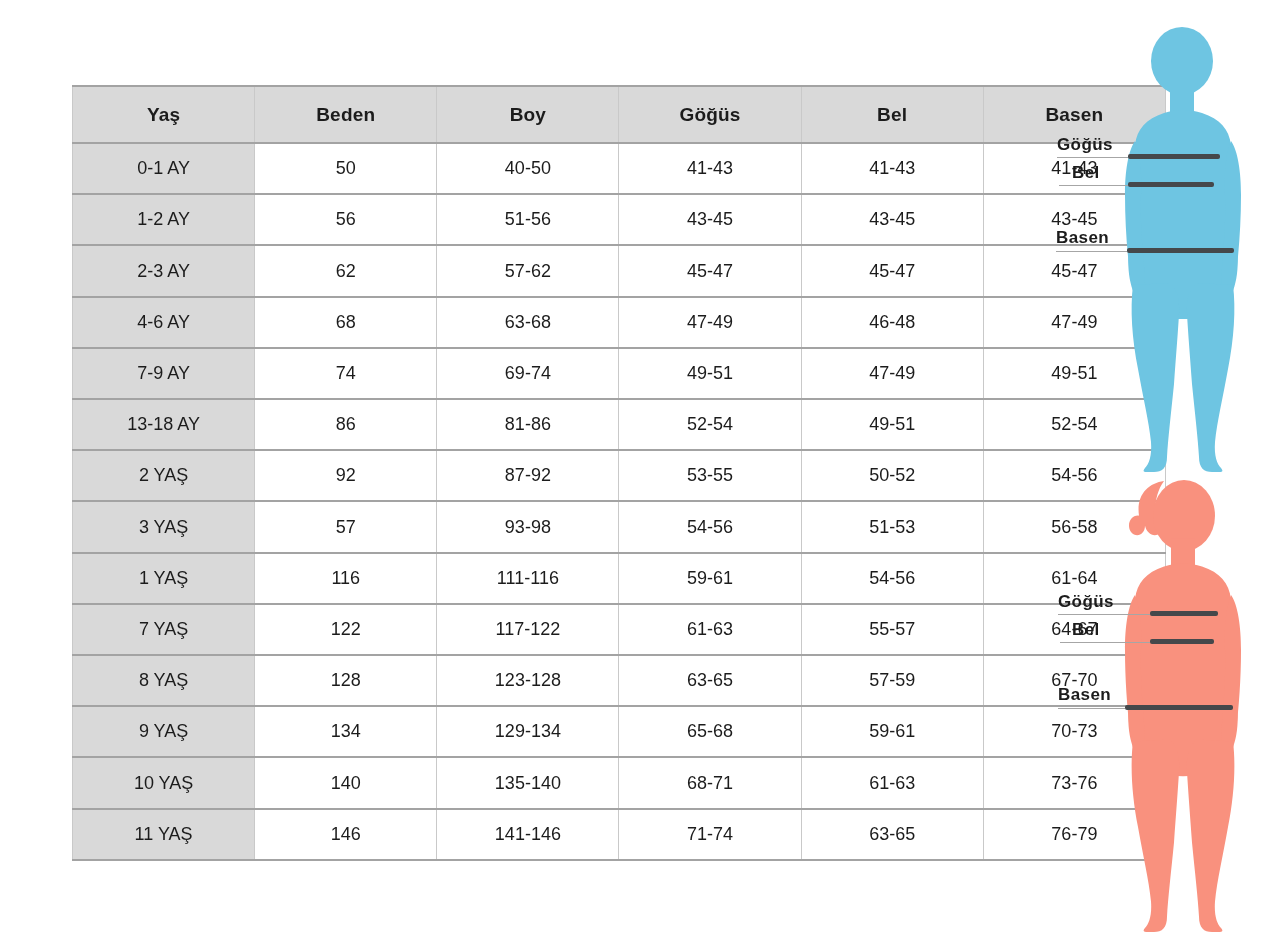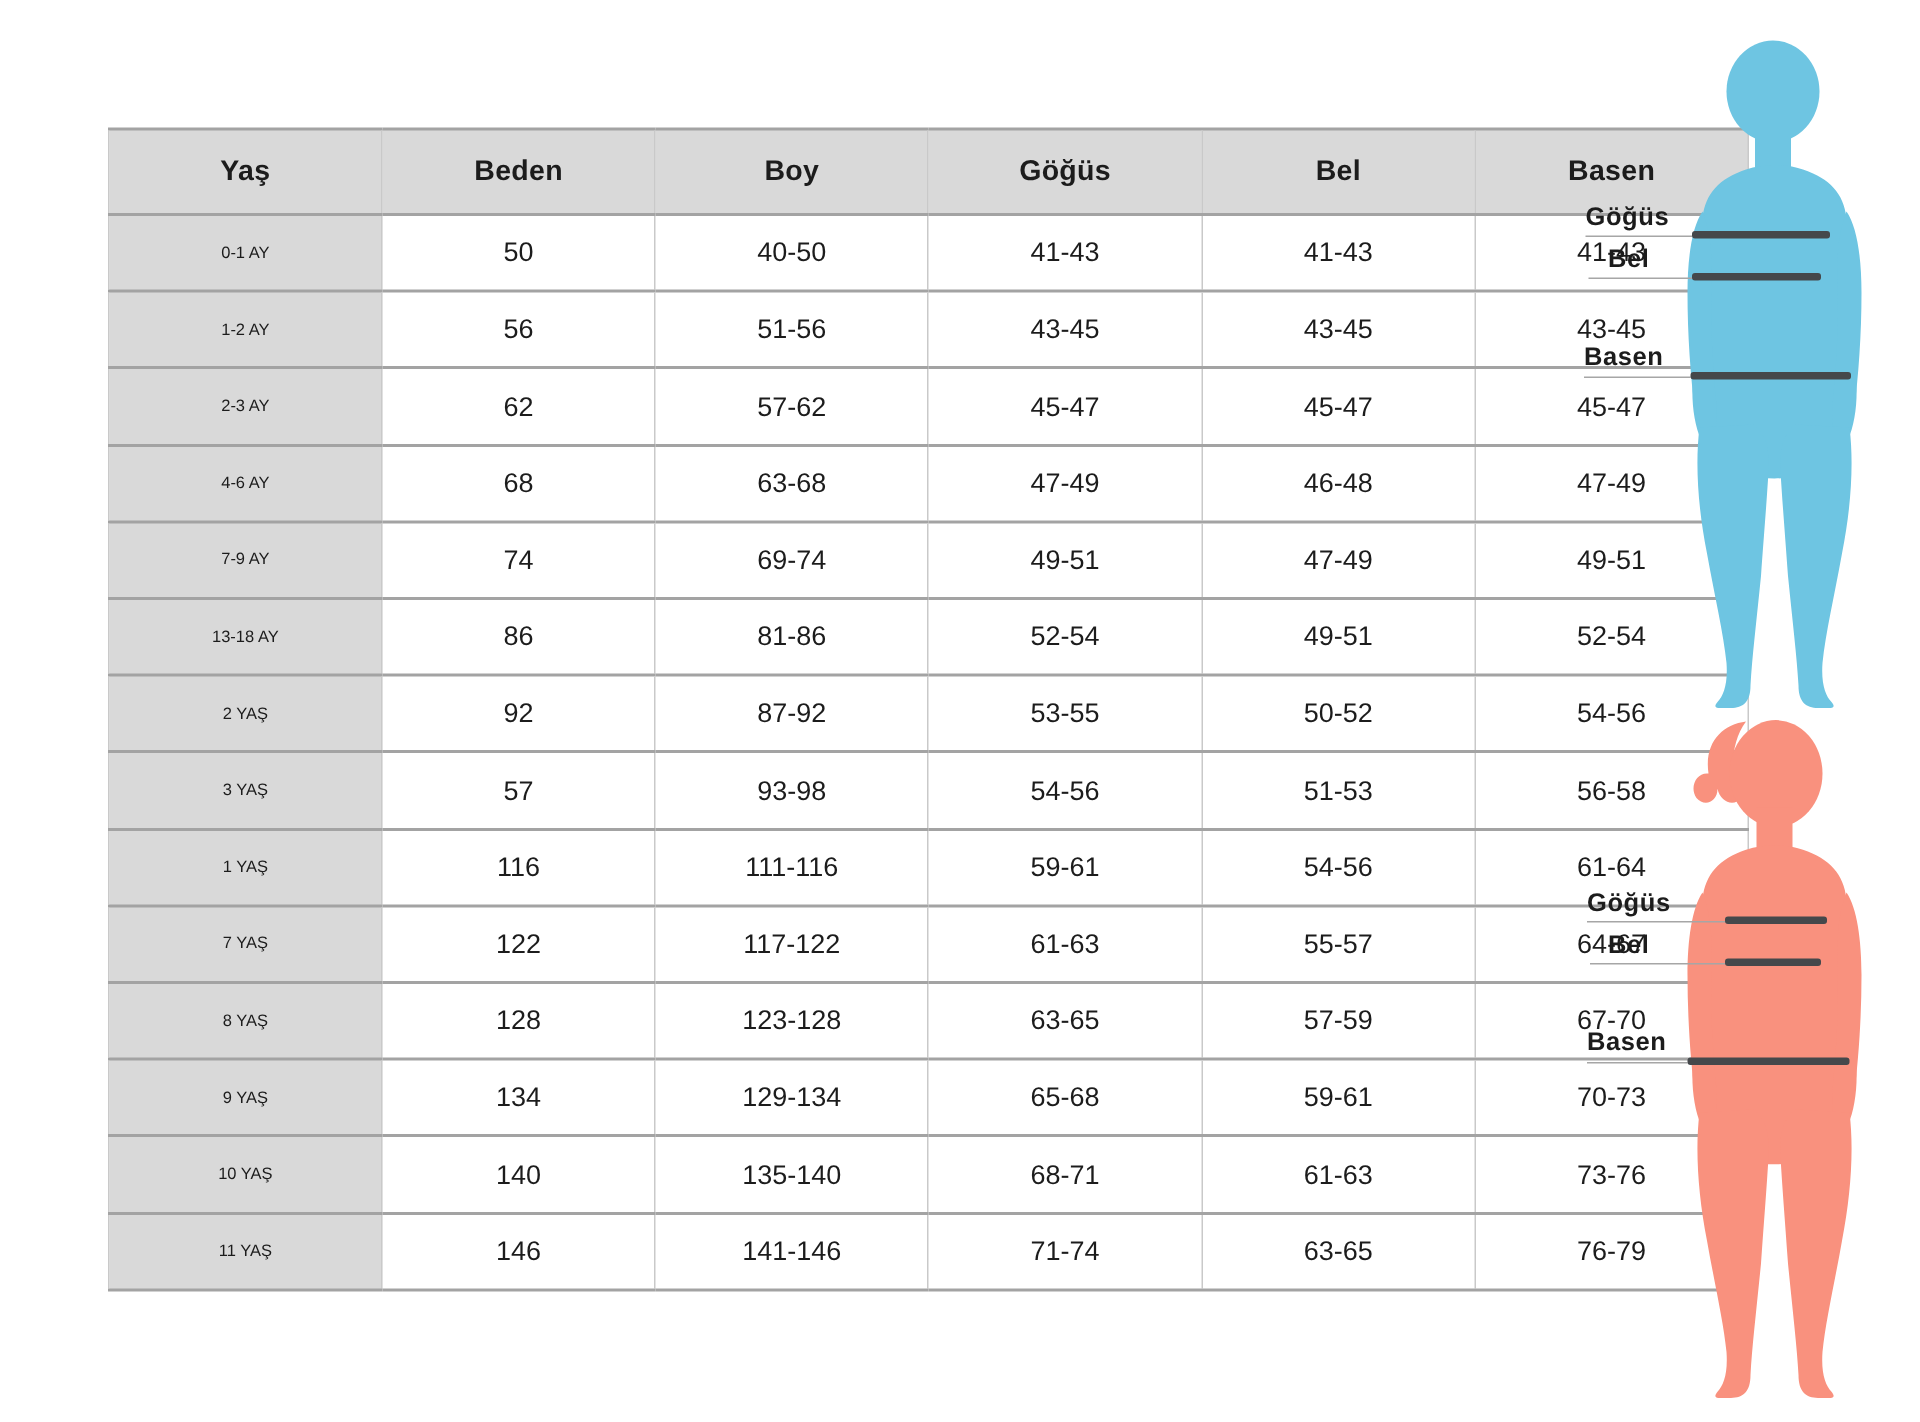--- a/index.html
+++ b/index.html
@@ -19,21 +19,21 @@
     text-align:center;vertical-align:middle;
     border-left:1px solid #c9c9c9;border-right:1px solid #c9c9c9;
     border-top:2px solid #a3a3a3;border-bottom:2px solid #a3a3a3;
     padding:0;color:#1c1c1c;
   }
   #size-table th{
     background:#d9d9d9;font-size:19px;font-weight:bold;height:55px;
     letter-spacing:0.2px;
   }
   #size-table td{background:#ffffff;font-size:18px;height:42px;}
-  #size-table td:first-child{background:#d9d9d9;font-size:11px;}
+  #size-table td:first-child{background:#d9d9d9;font-size:18px;}
 
   
   #figure-blue{position:absolute;left:1118px;top:25px;width:130px;height:450px;}
   #figure-pink{position:absolute;left:1118px;top:477px;width:130px;height:458px;}
   #figure-blue svg, #figure-pink svg{width:100%;height:100%;display:block;}
 
   
   .meas-label{
     position:absolute;font-weight:bold;font-size:17px;line-height:18px;
     color:#1c1c1c;letter-spacing:0.4px;white-space:nowrap;

